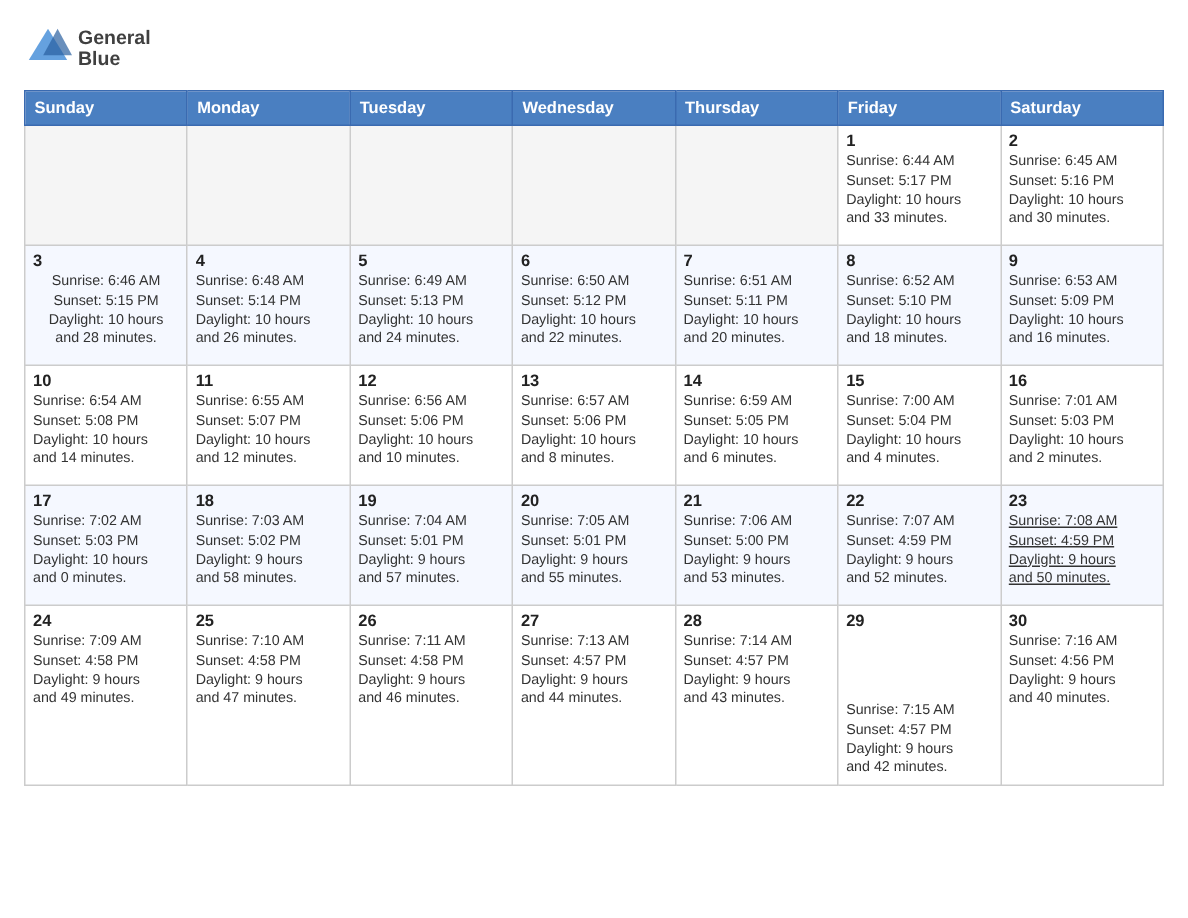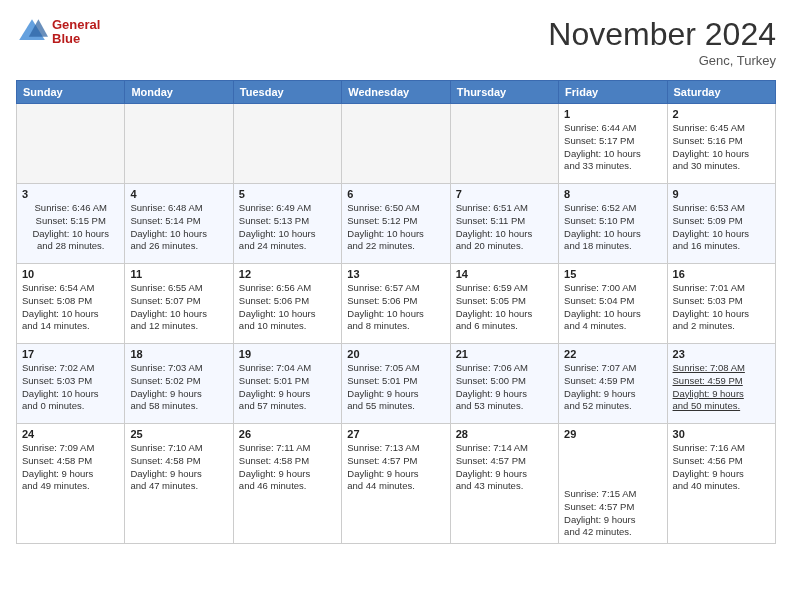--- a/index.html
+++ b/index.html
@@ -21,21 +21,21 @@
       align-items: center;
       gap: 4px;
     }
     .logo-text {
       font-size: 13px;
       font-weight: bold;
       color: #333;
       line-height: 1.1;
     }
     .logo-text span {
-      color: #b91c1c;
+      color: #404040;
     }
     .logo-icon {
       width: 32px;
       height: 32px;
     }
     .title-block {
       text-align: right;
     }
     .month-title {
       font-size: 32px;
@@ -97,24 +97,20 @@
   <div class="logo">
     <svg class="logo-icon" viewBox="0 0 40 40">
       <polygon points="20,4 36,30 4,30" fill="#4a90d9" opacity="0.85"></polygon>
       <polygon points="28,4 40,26 16,26" fill="#2a5fa0" opacity="0.7"></polygon>
     </svg>
     <div class="logo-text">
       <div><span>General</span></div>
       <div><span>Blue</span></div>
     </div>
   </div>
-  <div class="title-block">
-    <div class="month-title">November 2024</div>
-    <div class="location">Genc, Turkey</div>
-  </div>
 </div>
 
 <table>
   <thead>
     <tr>
     <th>Sunday</th>
         <th>Monday</th>
         <th>Tuesday</th>
         <th>Wednesday</th>
         <th>Thursday</th>

